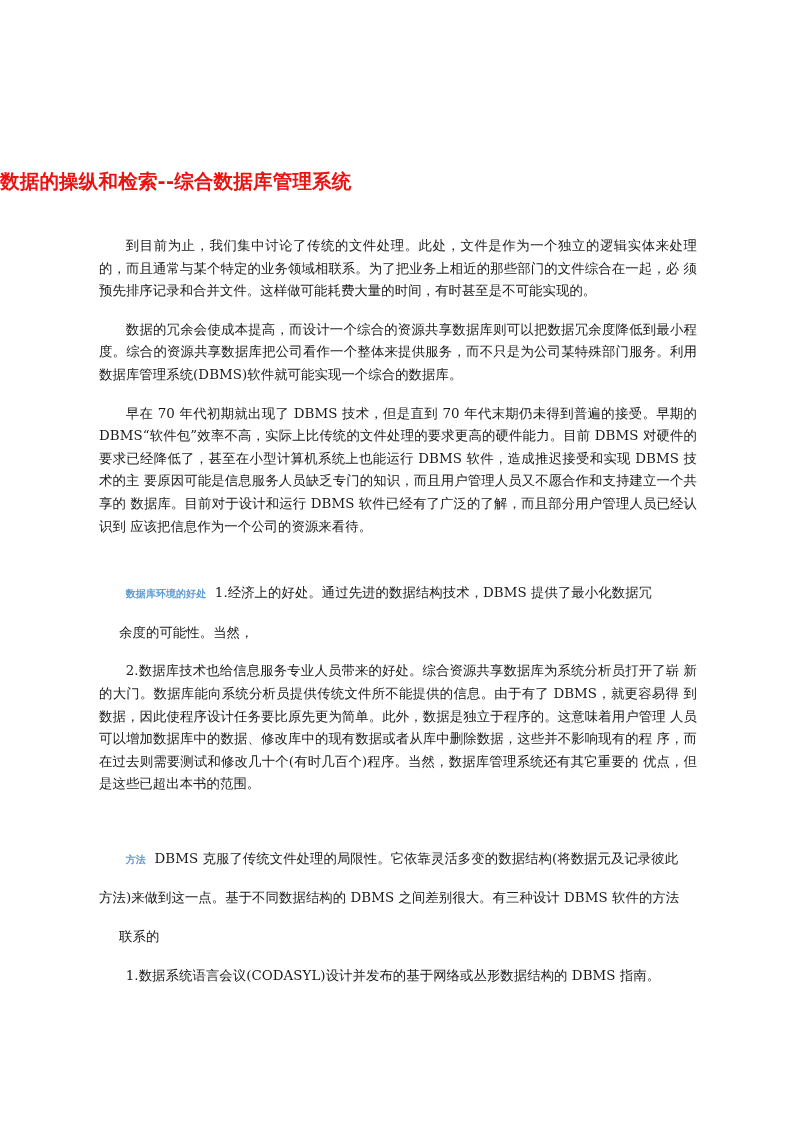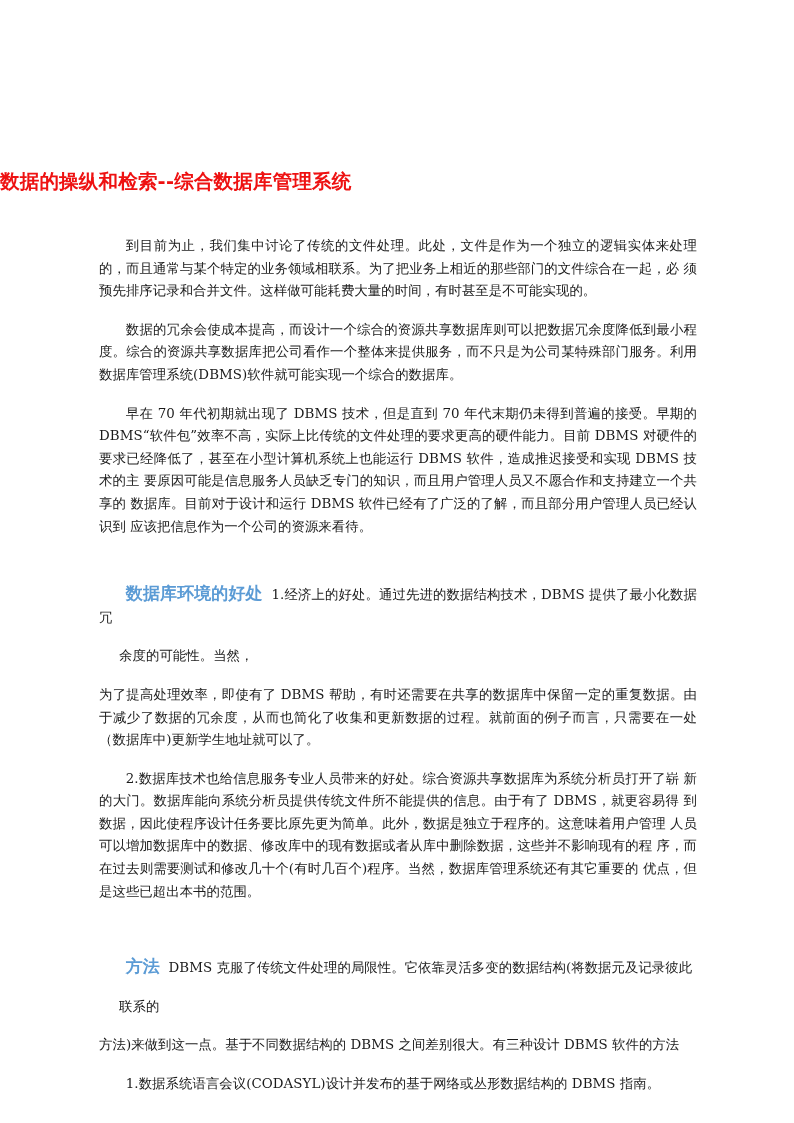--- a/index.html
+++ b/index.html
@@ -57,21 +57,21 @@
     text-indent: 0;
   }
   
   p.sub-indent {
     text-indent: 1.5em;
   }
   .hd-blue {
     color: #5b9bd5;
     font-weight: bold;
     font-family: "DejaVu Sans", "Liberation Sans", sans-serif;
-    font-size: 17px;
+    font-size: 10px;
   }
   .gap-md { height: 12px; }
   .gap-lg { height: 20px; }
 </style>
 </head>
 <body>
 
 <div class="page">
 
   <div class="doc-title">数据的操纵和检索--综合数据库管理系统</div>
@@ -84,31 +84,30 @@
     <p class="para indent2">数据的冗余会使成本提高，而设计一个综合的资源共享数据库则可以把数据冗余度降低到最小程度。综合的资源共享数据库把公司看作一个整体来提供服务，而不只是为公司某特殊部门服务。利用数据库管理系统(DBMS)软件就可能实现一个综合的数据库。</p>
 
     <p class="para indent2">早在 70 年代初期就出现了 DBMS 技术，但是直到 70 年代末期仍未得到普遍的接受。早期的DBMS“软件包”效率不高，实际上比传统的文件处理的要求更高的硬件能力。目前 DBMS 对硬件的要求已经降低了，甚至在小型计算机系统上也能运行 DBMS 软件，造成推迟接受和实现 DBMS 技术的主 要原因可能是信息服务人员缺乏专门的知识，而且用户管理人员又不愿合作和支持建立一个共享的 数据库。目前对于设计和运行 DBMS 软件已经有了广泛的了解，而且部分用户管理人员已经认识到 应该把信息作为一个公司的资源来看待。</p>
 
     <div class="gap-md"></div>
 
     <p class="para indent2"><span class="hd-blue">数据库环境的好处</span>&nbsp;&nbsp;<span>1.经济上的好处。通过先进的数据结构技术，DBMS 提供了最小化数据冗</span></p>
 
     <p class="para sub-indent">余度的可能性。当然，</p>
 
-    <p class="para noindent">为了提高处理效率，即使有了 DBMS 帮助，有时还需要在共享的数据库中保留一定的重复数据。由于减少了数据的冗余度，从而也简化了收集和更新数据的过程。就前面的例子而言，只需要在一处（数据库中)更新学生地址就可以了。</p>
 
     <p class="para indent2">2.数据库技术也给信息服务专业人员带来的好处。综合资源共享数据库为系统分析员打开了崭 新的大门。数据库能向系统分析员提供传统文件所不能提供的信息。由于有了 DBMS，就更容易得 到数据，因此使程序设计任务要比原先更为简单。此外，数据是独立于程序的。这意味着用户管理 人员可以增加数据库中的数据、修改库中的现有数据或者从库中删除数据，这些并不影响现有的程 序，而在过去则需要测试和修改几十个(有时几百个)程序。当然，数据库管理系统还有其它重要的 优点，但是这些已超出本书的范围。</p>
 
 
 
     <div class="gap-lg"></div>
 
     <p class="para indent2"><span class="hd-blue">方法</span>&nbsp;&nbsp;<span>DBMS 克服了传统文件处理的局限性。它依靠灵活多变的数据结构(将数据元及记录彼此</span></p>
 
+    <p class="para noindent">方法)来做到这一点。基于不同数据结构的 DBMS 之间差别很大。有三种设计 DBMS 软件的方法</p>
+
     <p class="para sub-indent">联系的</p>
-
-    <p class="para noindent">方法)来做到这一点。基于不同数据结构的 DBMS 之间差别很大。有三种设计 DBMS 软件的方法</p>
 
     <p class="para indent2">1.数据系统语言会议(CODASYL)设计并发布的基于网络或丛形数据结构的 DBMS 指南。</p>
 
   </div>
 
 </div>
 
 </body></html>

